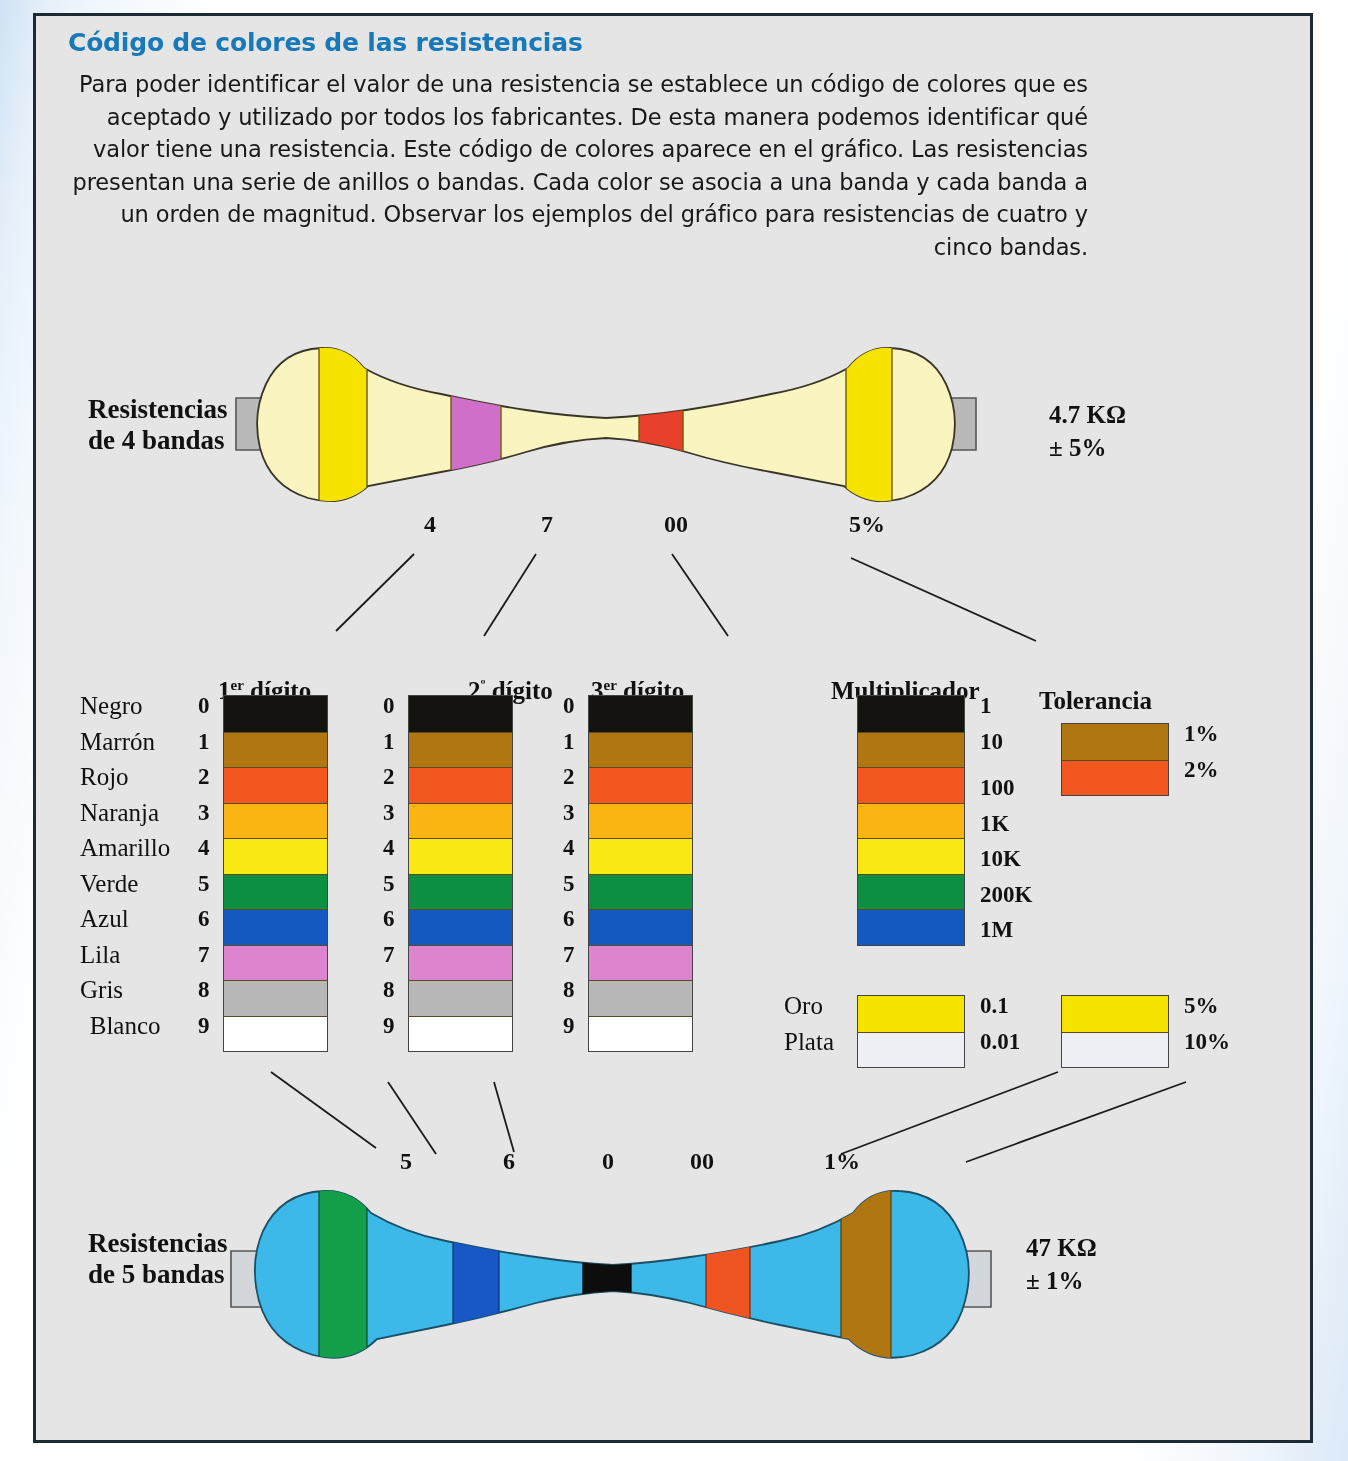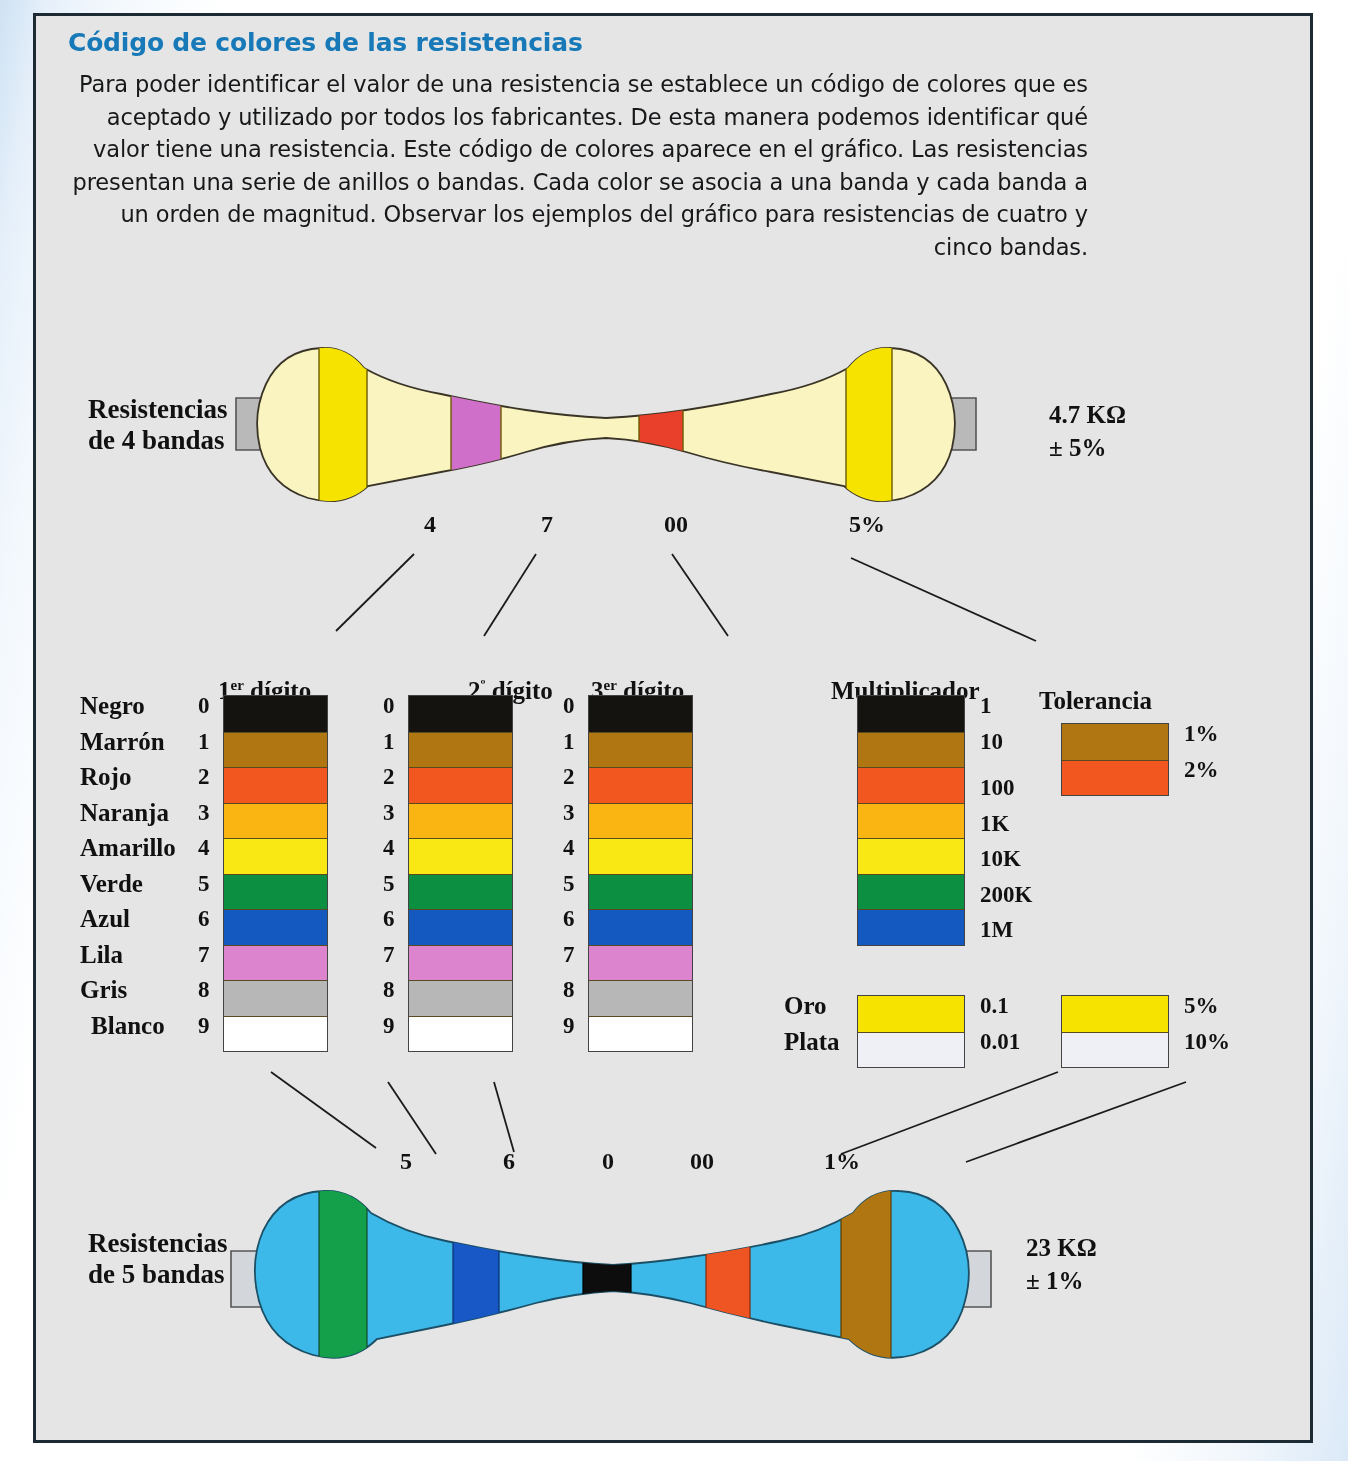--- a/index.html
+++ b/index.html
@@ -43,21 +43,21 @@
   .band-num{
     font-family:"Liberation Serif",serif;font-weight:bold;
     font-size:24px;color:#111;text-align:center;white-space:nowrap;
   }
   .col-head{
     font-family:"Liberation Serif",serif;font-weight:bold;
     font-size:25px;color:#111;white-space:nowrap;margin-top:40px;
   }
   .col-head sup{font-size:15px;vertical-align:super;}
   .cname{
-    font-family:"Liberation Serif",serif;font-weight:bold;
+    font-family:"Liberation Serif",serif;font-weight:normal;
     font-size:25px;color:#111;white-space:nowrap;
   }
   .digit{
     font-family:"Liberation Serif",serif;font-weight:bold;
     font-size:23px;color:#111;white-space:nowrap;text-align:left;
   }
   .mult-label{
     font-family:"Liberation Serif",serif;font-weight:bold;
     font-size:23px;color:#111;white-space:nowrap;
   }
@@ -347,17 +347,17 @@
         <rect x="88" y="8" width="48" height="200" fill="#14a04a" stroke="#124a2c" stroke-width="1.2"></rect>
         <rect x="222" y="8" width="46" height="200" fill="#1758c6" stroke="#0e2f6b" stroke-width="1.2"></rect>
         <rect x="352" y="8" width="48" height="200" fill="#0d0d0d" stroke="#000000" stroke-width="1.2"></rect>
         <rect x="475" y="8" width="44" height="200" fill="#ef5423" stroke="#7a2a0c" stroke-width="1.2"></rect>
         <rect x="610" y="8" width="50" height="200" fill="#b07611" stroke="#5c3c06" stroke-width="1.2"></rect>
       </g>
     </svg>
   </div>
 
   <div class="abs val-label" style="left:990px;top:1215px;">
-    <div>23 KΩ</div>
+    <div>47 KΩ</div>
     <div>± 1%</div>
   </div>
 
 </div>
 
 </body></html>

